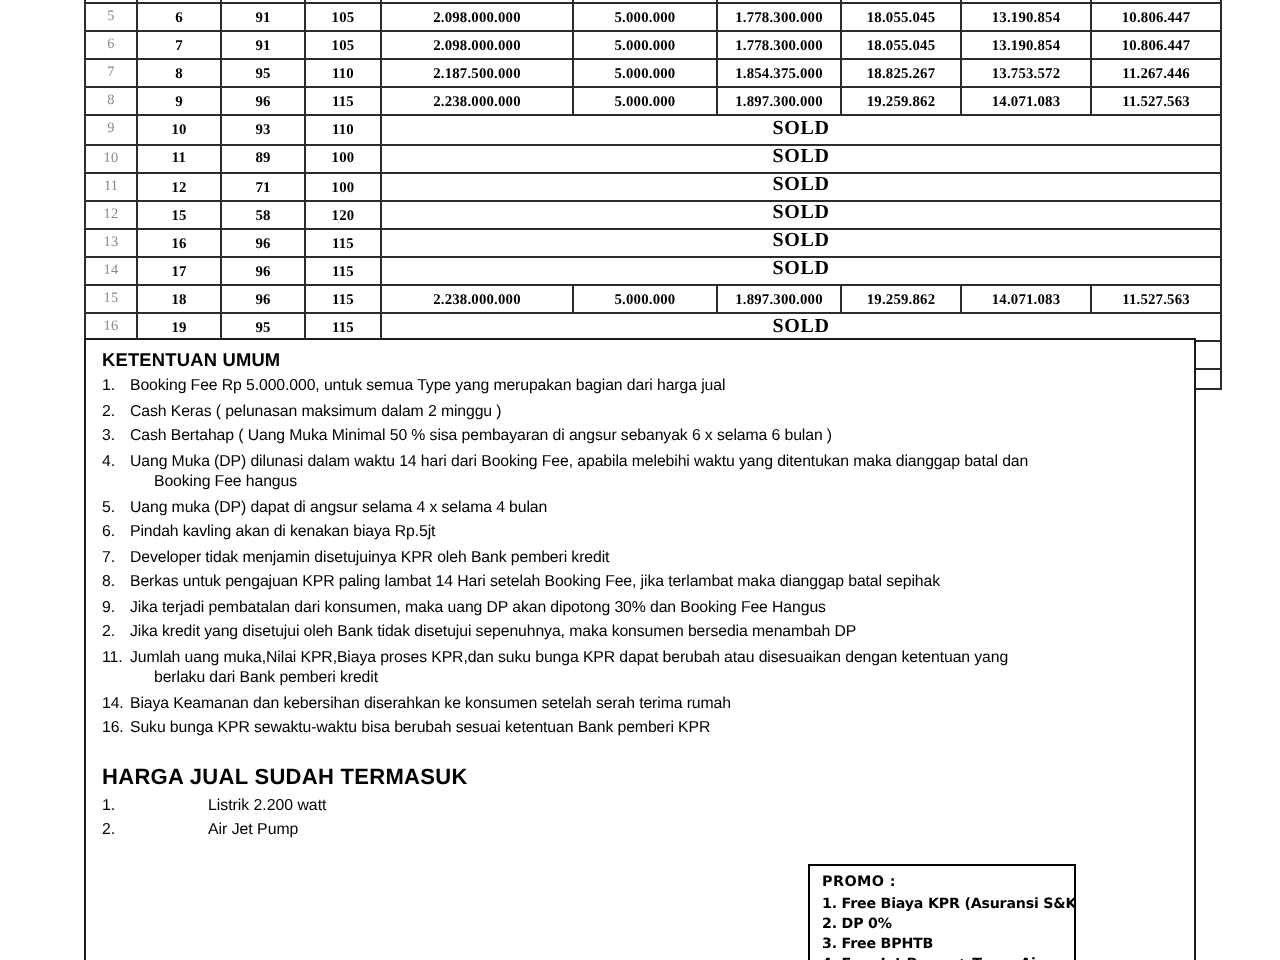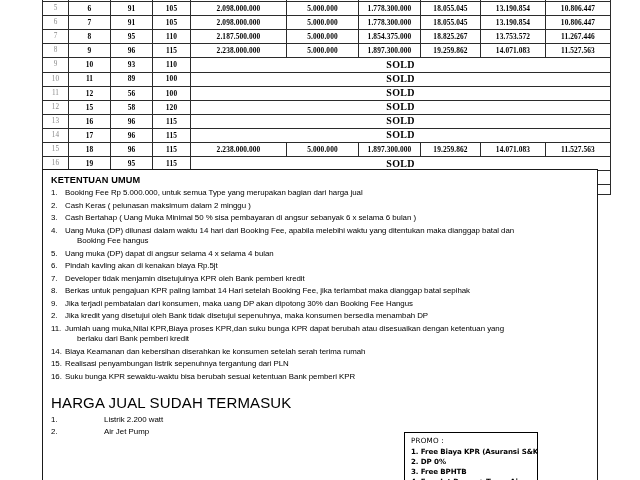--- a/index.html
+++ b/index.html
@@ -110,22 +110,22 @@
   }
   .rule .txt {
     flex: 1 1 auto;
   }
   .rule .cont {
     display: block;
     padding-left: 12px;
   }
 
   .harga-title {
-    font-size: 15px;
-    font-weight: normal;
+    font-size: 11px;
+    font-weight: bold;
     letter-spacing: 0.15px;
     margin: 13px 0 3px 0;
     line-height: 1.1;
   }
   .incl {
     font-size: 7.9px;
     line-height: 1.35;
     margin: 0 0 2px 0;
     display: flex;
   }
@@ -140,21 +140,21 @@
     width: 134px;
     border: 1.7px solid #000;
     box-sizing: border-box;
     background: #fff;
     padding: 4px 6px 6px 6px;
     overflow: hidden;
     height: 58px;
   }
   .promo-title {
     font-size: 7.2px;
-    font-weight: normal;
+    font-weight: bold;
     letter-spacing: 0.2px;
     margin-bottom: 2.6px;
     line-height: 1;
     font-family: "DejaVu Sans", sans-serif;
   }
   .promo-item {
     font-size: 7.1px;
     font-weight: bold;
     line-height: 1.42;
     letter-spacing: -0.1px;
@@ -251,21 +251,21 @@
         <tr>
           <td class="idx">10</td>
           <td>11</td>
           <td>89</td>
           <td>100</td>
           <td class="sold" colspan="6">SOLD</td>
         </tr>
         <tr>
           <td class="idx">11</td>
           <td>12</td>
-          <td>56</td>
+          <td>71</td>
           <td>100</td>
           <td class="sold" colspan="6">SOLD</td>
         </tr>
         <tr>
           <td class="idx">12</td>
           <td>15</td>
           <td>58</td>
           <td>120</td>
           <td class="sold" colspan="6">SOLD</td>
         </tr>
@@ -358,24 +358,20 @@
           <span class="num">2.</span>
           <span class="txt">Jika kredit yang disetujui oleh Bank tidak disetujui sepenuhnya, maka konsumen bersedia menambah DP</span>
         </div>
         <div class="rule">
           <span class="num">11.</span>
           <span class="txt">Jumlah uang muka,Nilai KPR,Biaya proses KPR,dan suku bunga KPR dapat berubah atau disesuaikan dengan ketentuan yang<span class="cont">berlaku dari Bank pemberi kredit</span></span>
         </div>
         <div class="rule">
           <span class="num">14.</span>
           <span class="txt">Biaya Keamanan dan kebersihan diserahkan ke konsumen setelah serah terima rumah</span>
-        </div>
-        <div class="rule">
-          <span class="num">15.</span>
-          <span class="txt">Realisasi penyambungan listrik sepenuhnya tergantung dari PLN</span>
         </div>
         <div class="rule">
           <span class="num">16.</span>
           <span class="txt">Suku bunga KPR sewaktu-waktu bisa berubah sesuai ketentuan Bank pemberi KPR</span>
         </div>
       </div>
     <div class="harga-title">HARGA JUAL SUDAH TERMASUK</div>
     <div id="included-list">
         <div class="incl">
           <span class="num">1.</span>

